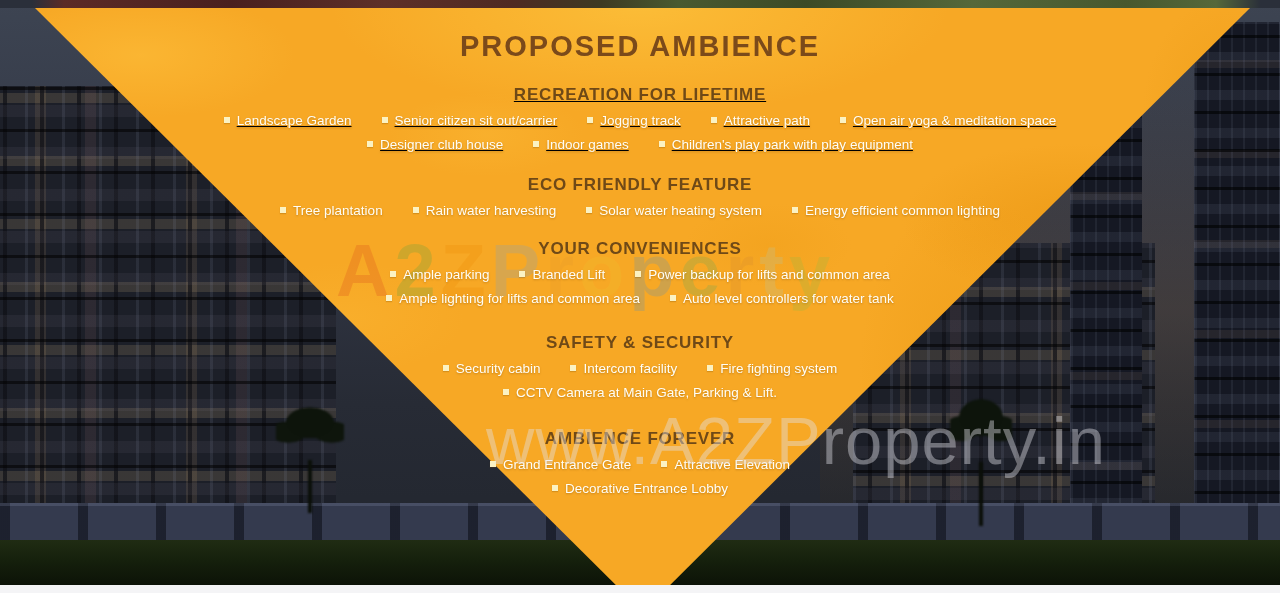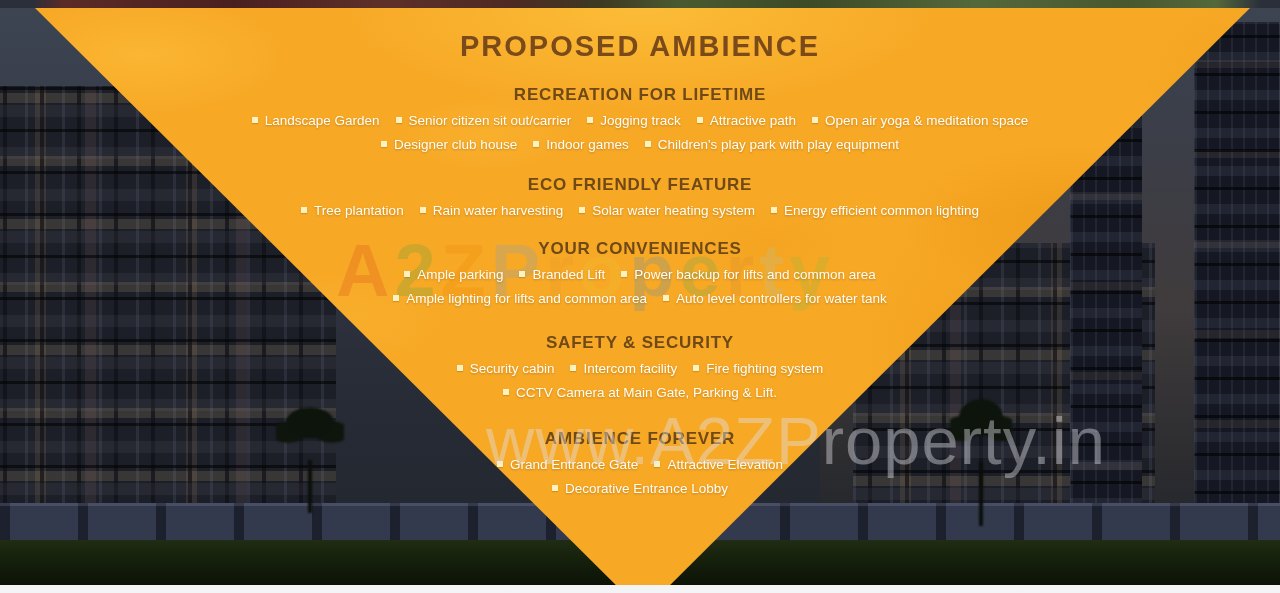--- a/index.html
+++ b/index.html
@@ -82,26 +82,26 @@
   
   .content{position:absolute; left:0; top:30px; width:1280px; text-align:center;}
   .content h1{
     margin:0; font-size:29px; font-weight:700; letter-spacing:2px;
     color:#7B4A1A;
   }
   .content h2{
     margin:0 0 6px 0; font-size:17px; font-weight:700; letter-spacing:.8px;
     color:#6F4917;
   }
-  #sections section:nth-child(1){margin-top:22px;}
+  #sections section:nth-child(1){margin-top:22px;text-decoration:underline;}
   #sections section:nth-child(2){margin-top:20px;}
   #sections section:nth-child(3){margin-top:18px;}
   #sections section:nth-child(4){margin-top:24px;}
   #sections section:nth-child(5){margin-top:26px;}
-  .row{display:flex; justify-content:center; align-items:center; gap:16px; line-height:20px;}
+  .row{display:flex; justify-content:center; align-items:center; gap:30px; line-height:20px;}
   .row + .row{margin-top:4px;}
   .item{
     display:inline-flex; align-items:center; gap:7px;
     color:#FFFEF6; font-size:13.5px;
     text-shadow:0 1px 2px rgba(140,85,10,.45);
   }
   .bullet{
     width:6px; height:6px; background:#FBF2C3; display:inline-block;
     margin-top:-3px; box-shadow:0 1px 1px rgba(120,70,0,.25);
   }

